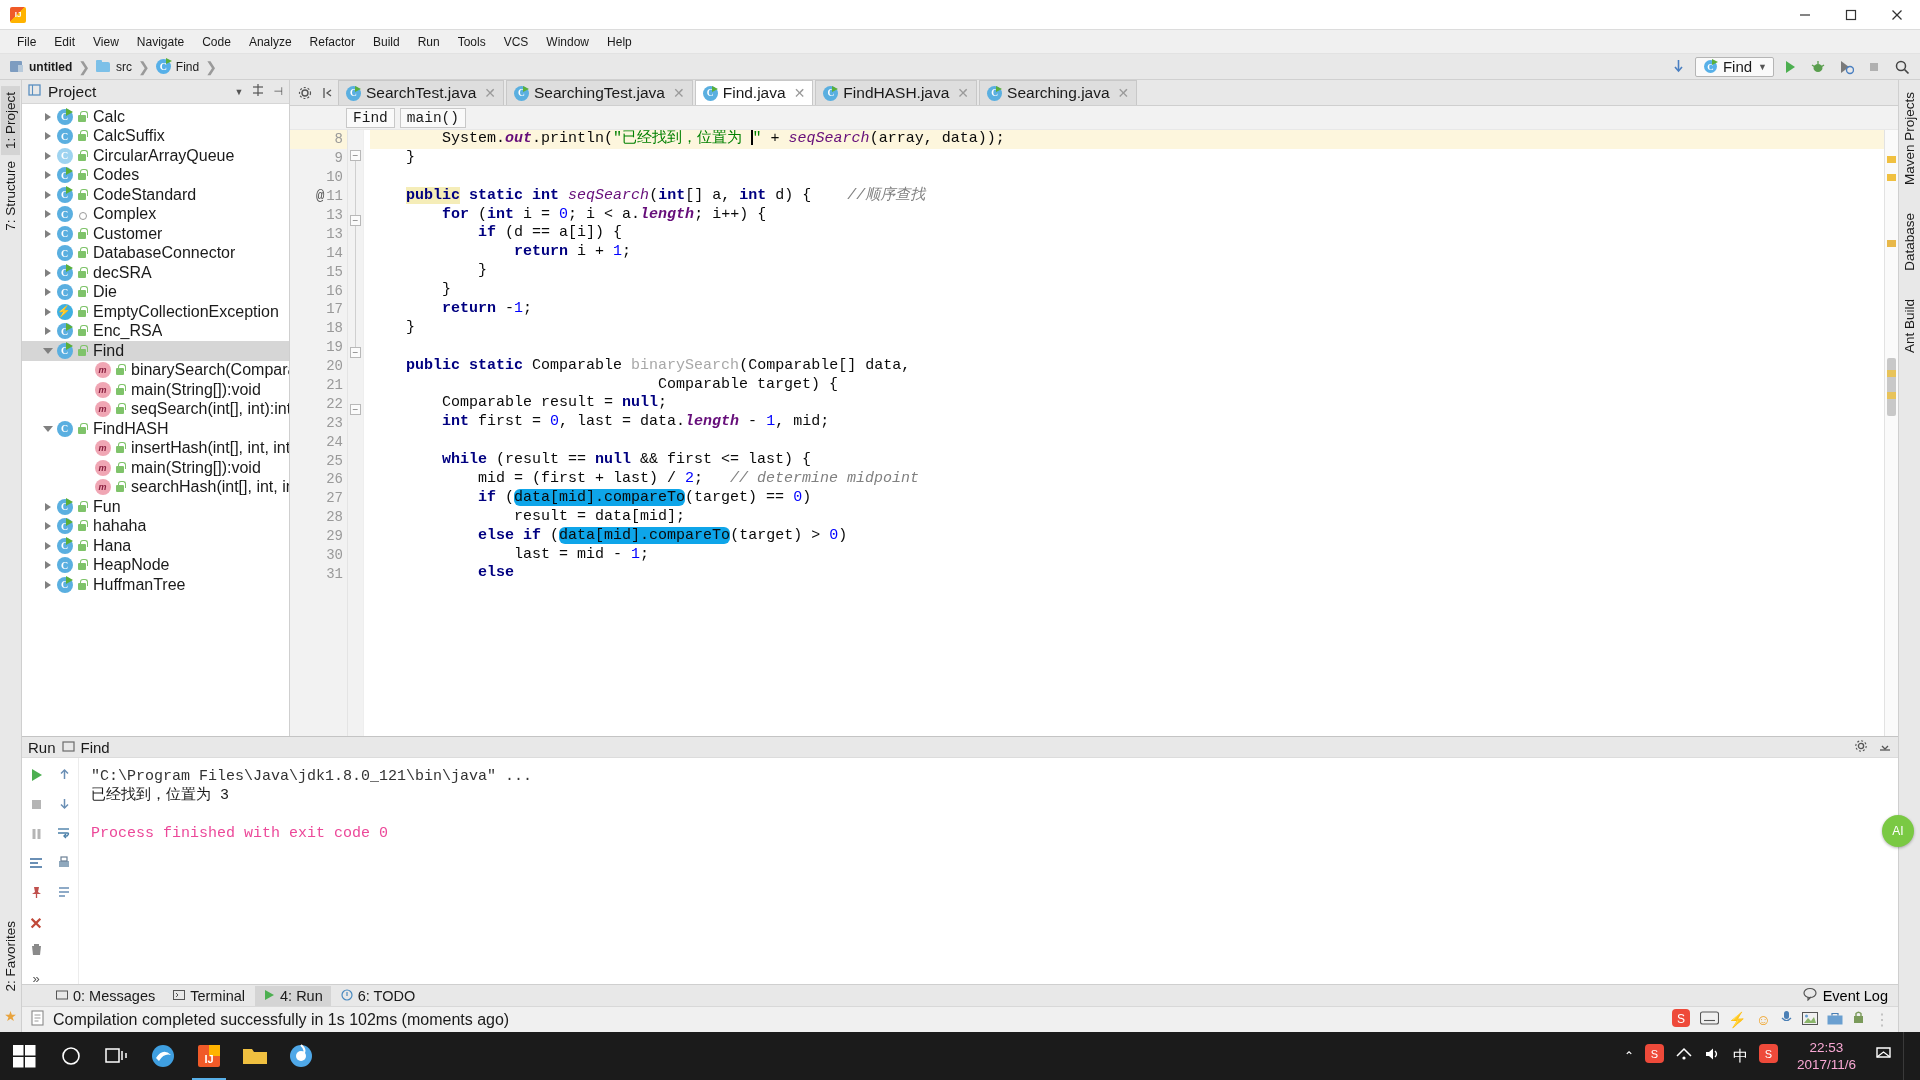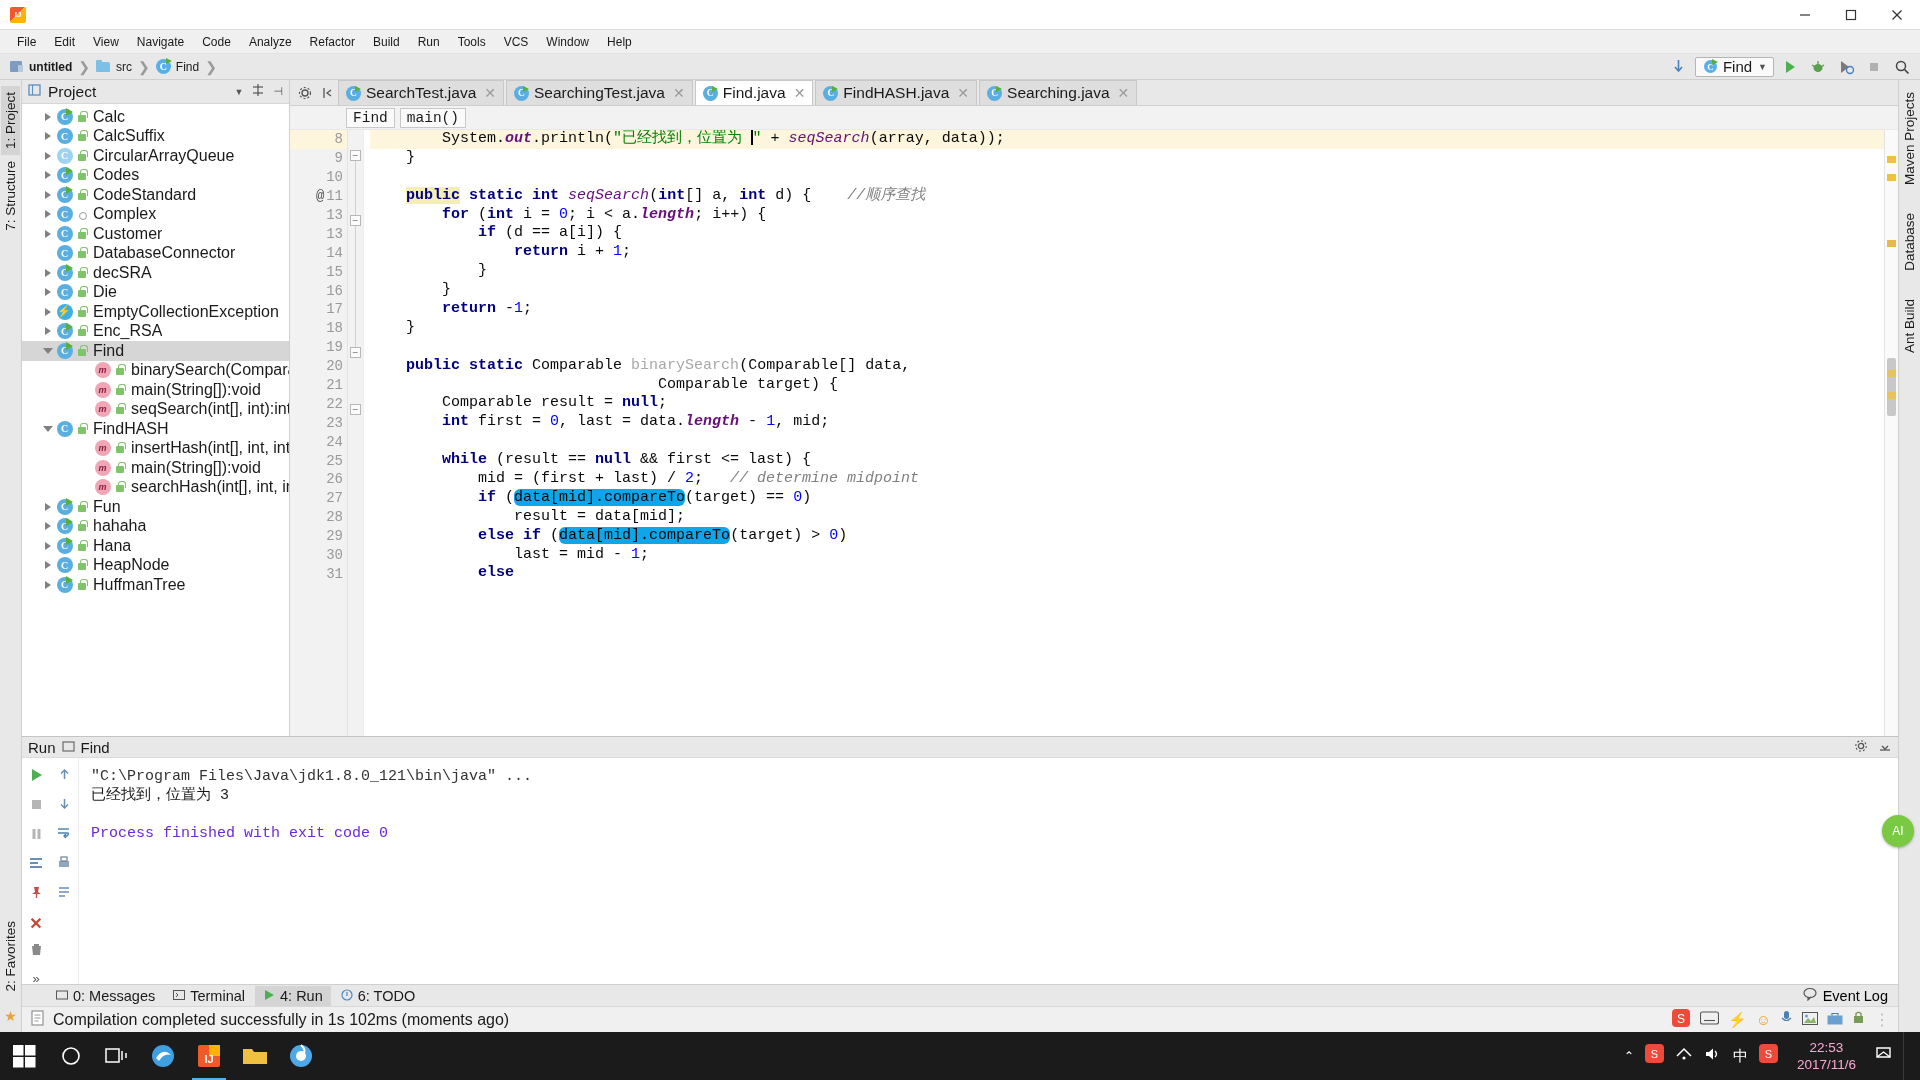--- a/index.html
+++ b/index.html
@@ -162,21 +162,21 @@
   .run-head { height:21px; background:#e8e8e8; display:flex; align-items:center; gap:6px;
     padding:0 6px; flex:none; border-bottom:1px solid #dcdcdc; font-size:15px; color:#1a1a1a; }
   .run-head .right { margin-left:auto; display:flex; gap:10px; align-items:center; }
   .run-body { flex:1; display:flex; min-height:0; }
   .run-tools { width:56px; flex:none; display:flex; }
   .rt-col { width:28px; display:flex; flex-direction:column; align-items:center; gap:9px; padding-top:9px; }
   .console { flex:1; padding:9px 0 0 12px; font-family:"Liberation Mono", monospace;
     font-size:15px; line-height:19px; color:#1a1a1a; overflow:hidden; border-left:1px solid #ececec; }
   .c-cmd { color:#333; }
   .c-out { color:#1a1a1a; }
-  .c-fin { color:#6d28d9; }
+  .c-fin { color:#ec4899; }
 
   
   .btabs { height:22px; background:#e8e8e8; display:flex; align-items:center; gap:2px;
     padding-left:26px; flex:none; border-top:1px solid #cfcfcf; }
   .btab { display:flex; align-items:center; gap:5px; font-size:14.5px; color:#1a1a1a;
     padding:2px 8px; white-space:nowrap; }
   .btab.sel { background:#d4d4d4; }
   .btabs .right { margin-left:auto; display:flex; align-items:center; gap:6px; padding-right:10px; }
 
   

